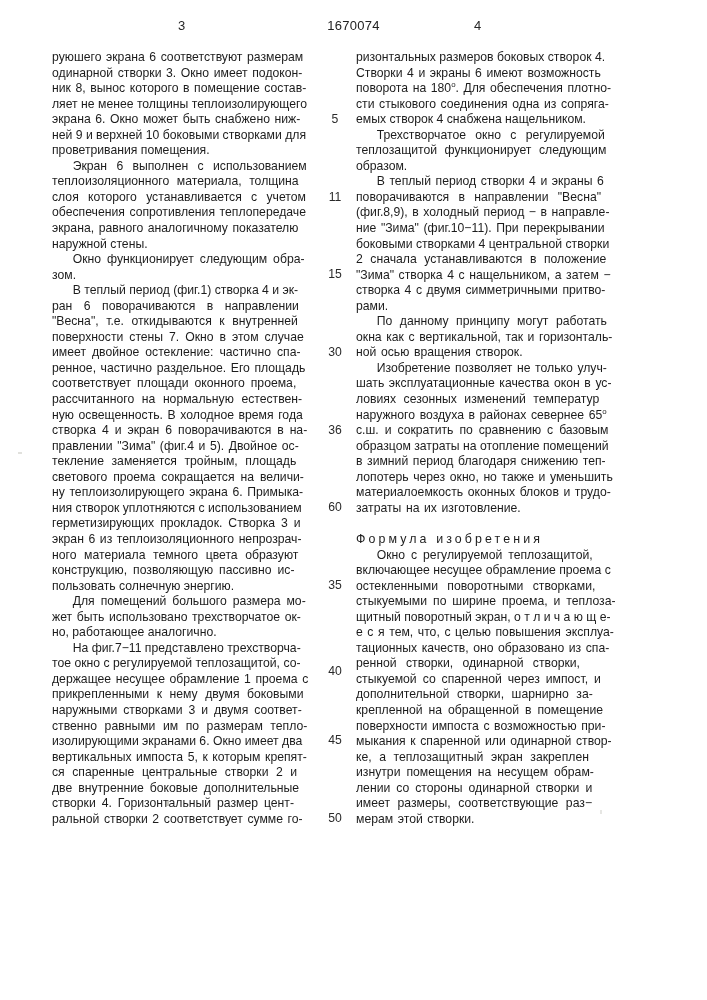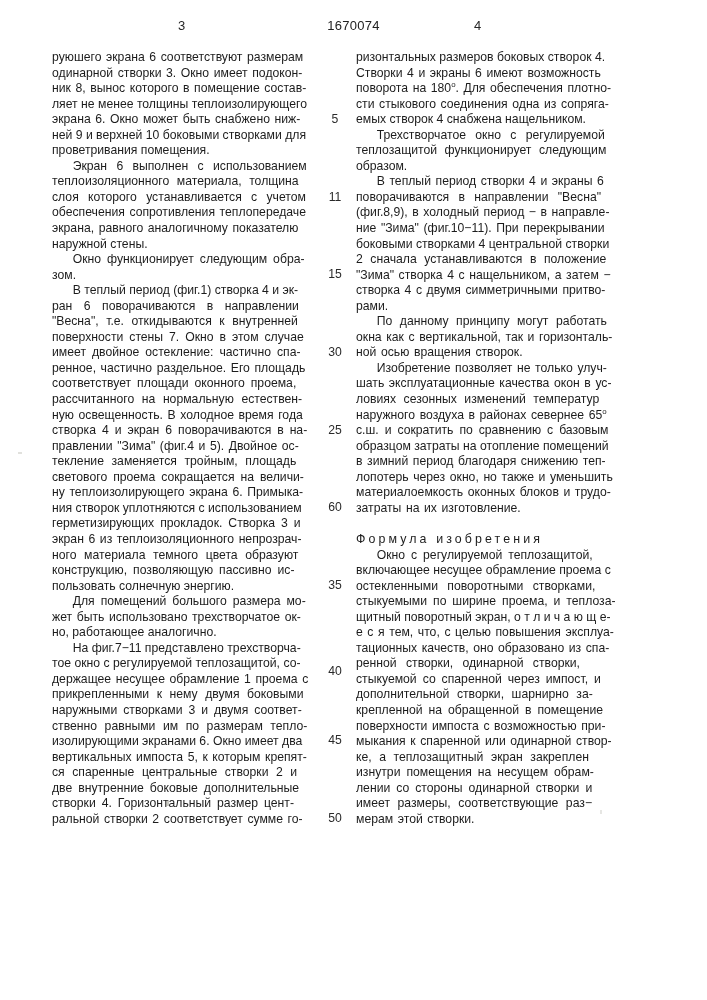--- a/index.html
+++ b/index.html
@@ -138,21 +138,21 @@
     <span class="page-no-left">3</span>
     <span class="patent-no">1670074</span>
     <span class="page-no-right">4</span>
   </div>
 
   <div class="linenos">
     <span class="lineno" style="top:62px">5</span>
     <span class="lineno" style="top:140px">11</span>
     <span class="lineno" style="top:217px">15</span>
     <span class="lineno" style="top:295px">30</span>
-    <span class="lineno" style="top:373px">25</span>
+    <span class="lineno" style="top:373px">36</span>
     <span class="lineno" style="top:450px">60</span>
     <span class="lineno" style="top:528px">35</span>
     <span class="lineno" style="top:614px">40</span>
     <span class="lineno" style="top:683px">45</span>
     <span class="lineno" style="top:761px">50</span>
   </div>
 
   <div class="columns">
 
     <div class="col col-left">

